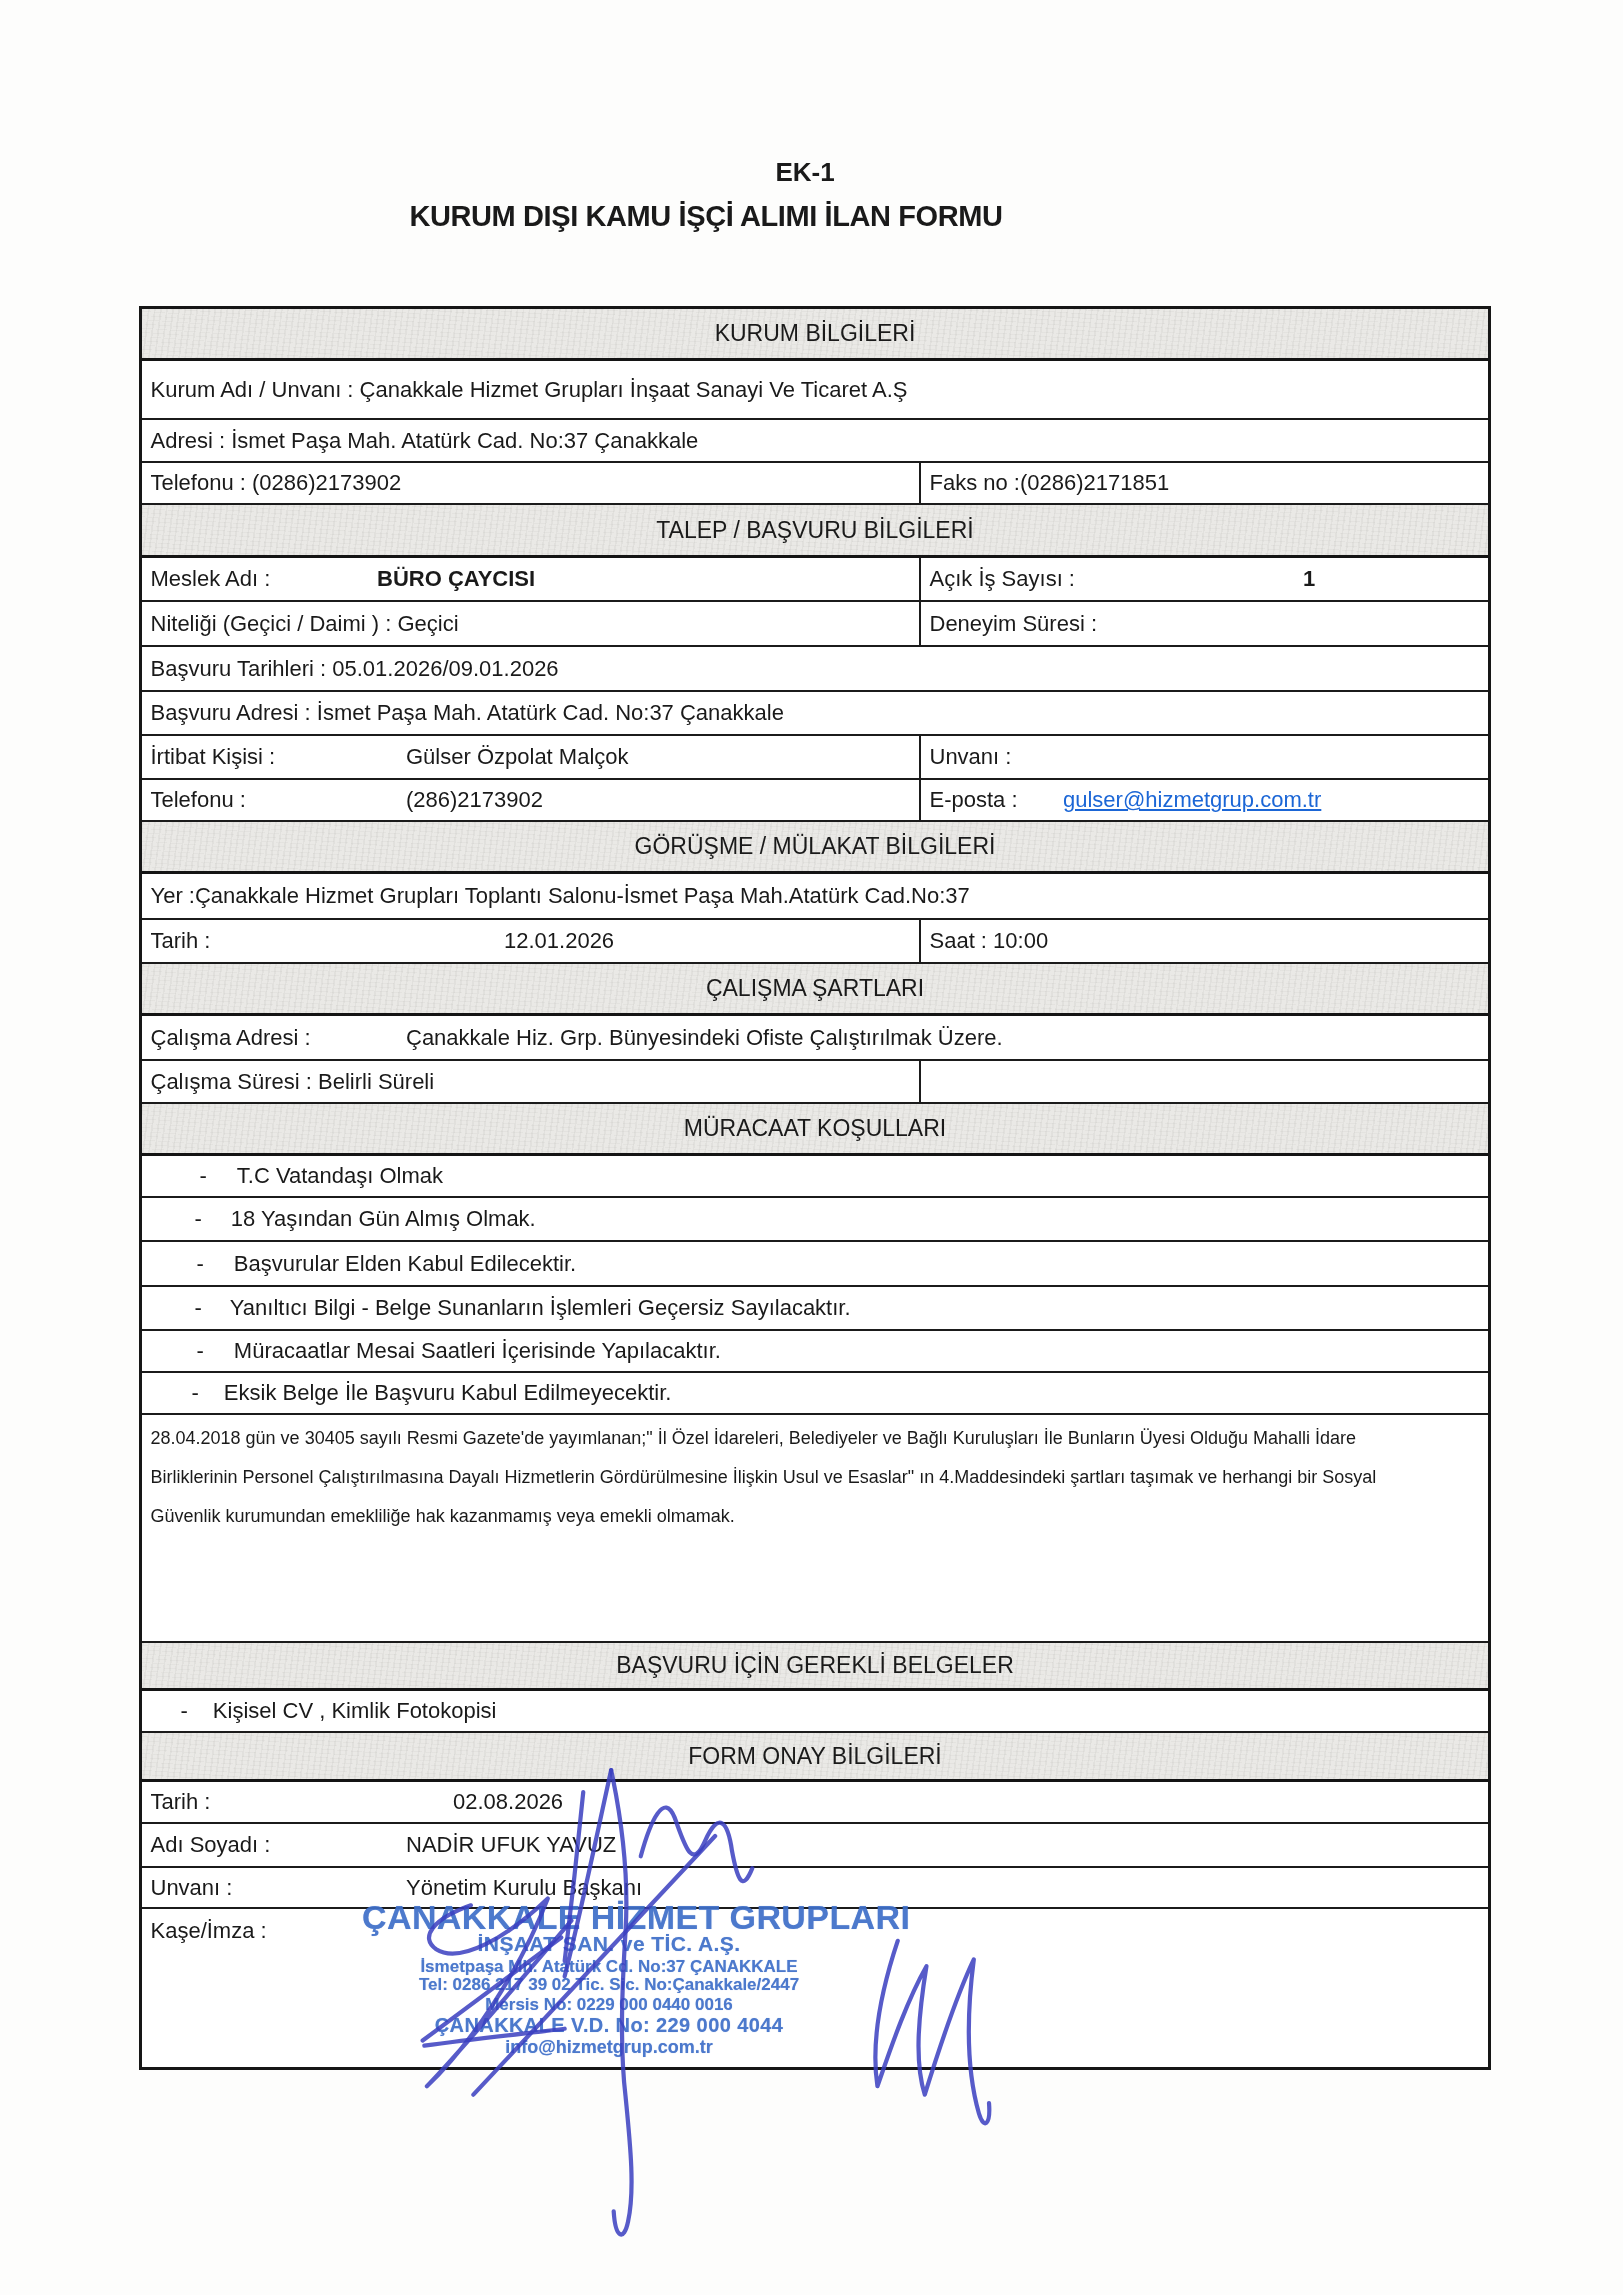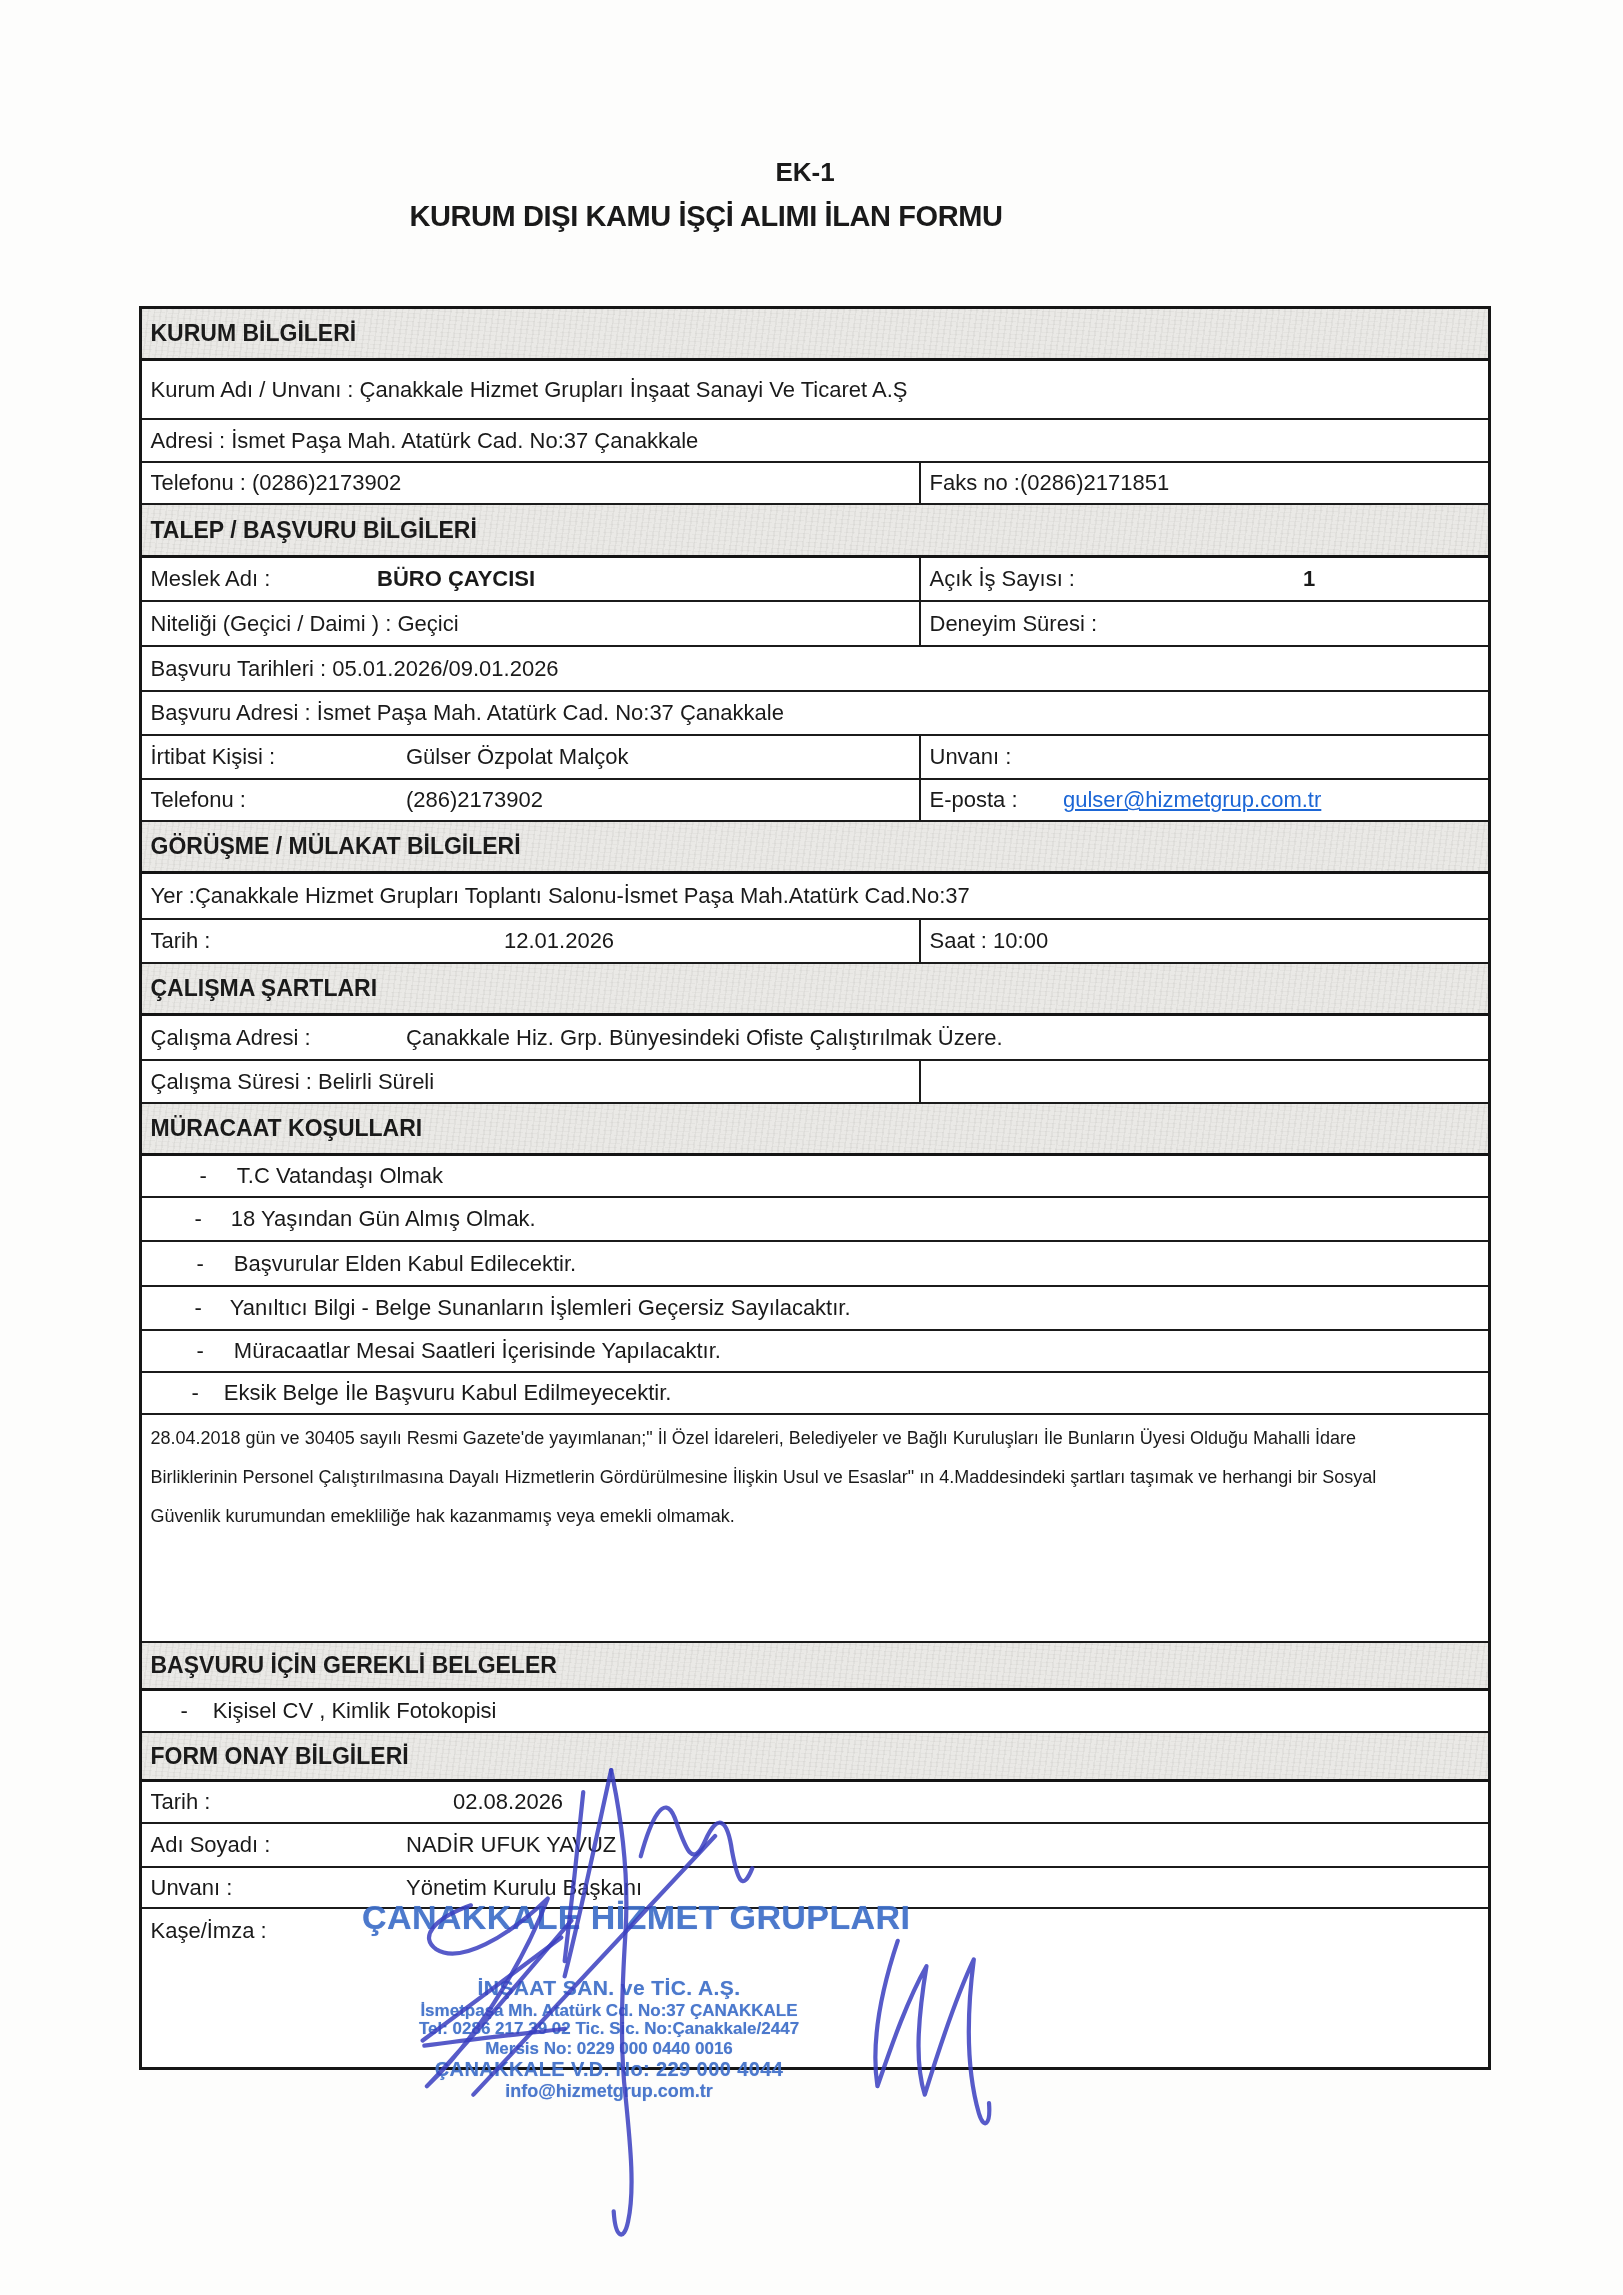--- a/index.html
+++ b/index.html
@@ -34,26 +34,27 @@
     box-sizing:border-box;
     position:relative;
     display:flex;align-items:center;
     border-bottom:2.5px solid #1b1b1b;
     font-size:22px;
     padding:0 8.5px;
     background:#ffffff;
   }
   .row:last-child{border-bottom:none;}
   .sec{
-    font-weight:700;font-size:23px;
+    font-weight:400;font-size:23px;
     background:
       repeating-linear-gradient(97deg, rgba(110,110,104,0.07) 0 1.7px, rgba(0,0,0,0) 1.7px 6px),
       repeating-linear-gradient(4deg, rgba(120,118,112,0.06) 0 0.8px, rgba(0,0,0,0) 0.8px 4.2px),
       #eae9e6;
     border-bottom:3.4px solid #141414;
+    justify-content:center;
   }
   .split{padding:0;}
   .cl{
     position:relative;box-sizing:border-box;
     width:779px;height:100%;
     display:flex;align-items:center;
     padding:0 8.5px;
     border-right:2.5px solid #1b1b1b;
   }
   .cr{
@@ -73,21 +74,21 @@
   .stamp{
     position:absolute;left:362px;top:1903px;width:494px;
     text-align:center;color:var(--stamp);font-weight:700;
     opacity:0.93;
     text-shadow:0 0 0.8px rgba(63,111,201,0.55);
     pointer-events:none;
     z-index:3;
   }
   .stamp div{white-space:nowrap;}
   .s1{font-size:34px;line-height:28px;letter-spacing:0.4px;}
-  .s2{font-size:21px;line-height:26px;letter-spacing:0.4px;margin-top:44px;}
+  .s2{font-size:21px;line-height:26px;letter-spacing:0.4px;}
   .s3{font-size:17px;line-height:19.4px;}
   .s4{font-size:17px;line-height:18.6px;}
   .s5{font-size:17px;line-height:19.4px;}
   .s6{font-size:20px;line-height:23px;letter-spacing:0.4px;}
   .s7{font-size:18px;line-height:21px;}
   .sig{
     position:absolute;left:0;top:0;width:1623px;height:2295px;
     pointer-events:none;z-index:4;
   }
   .sig path{

